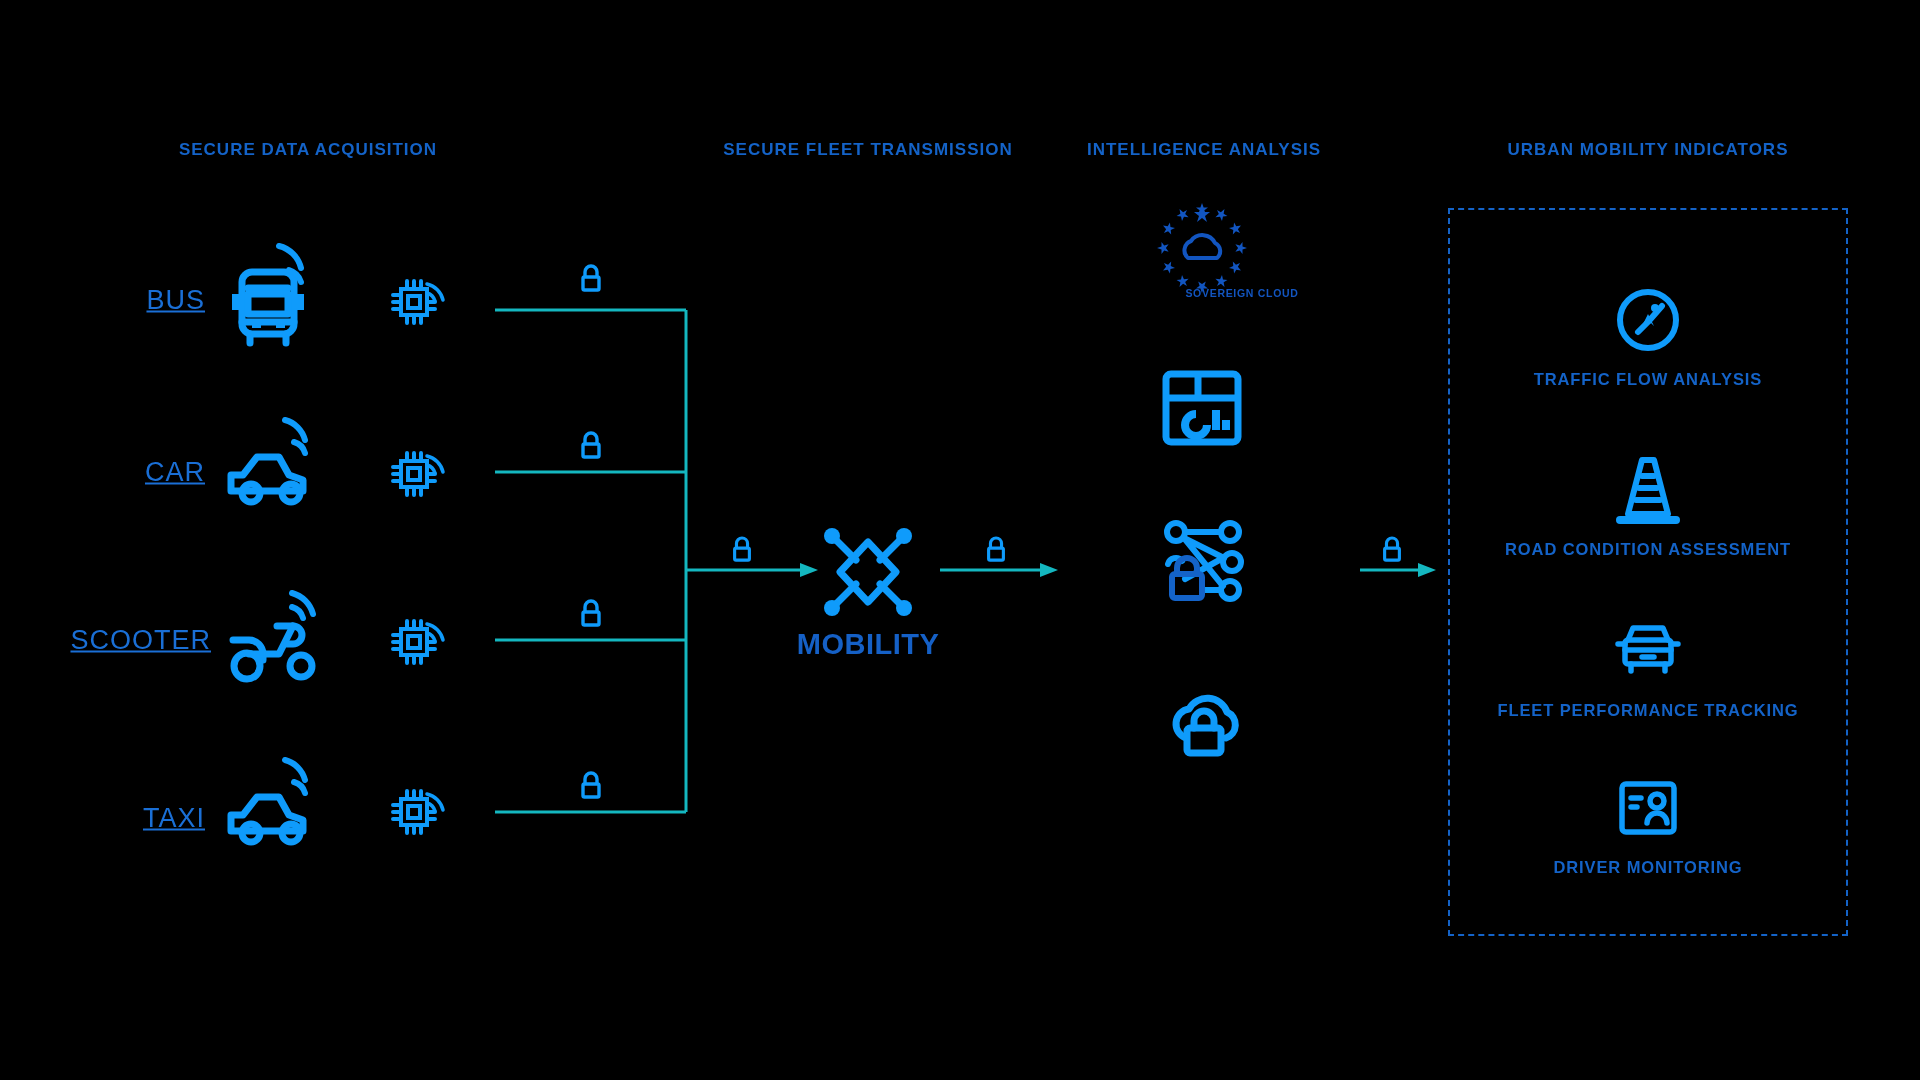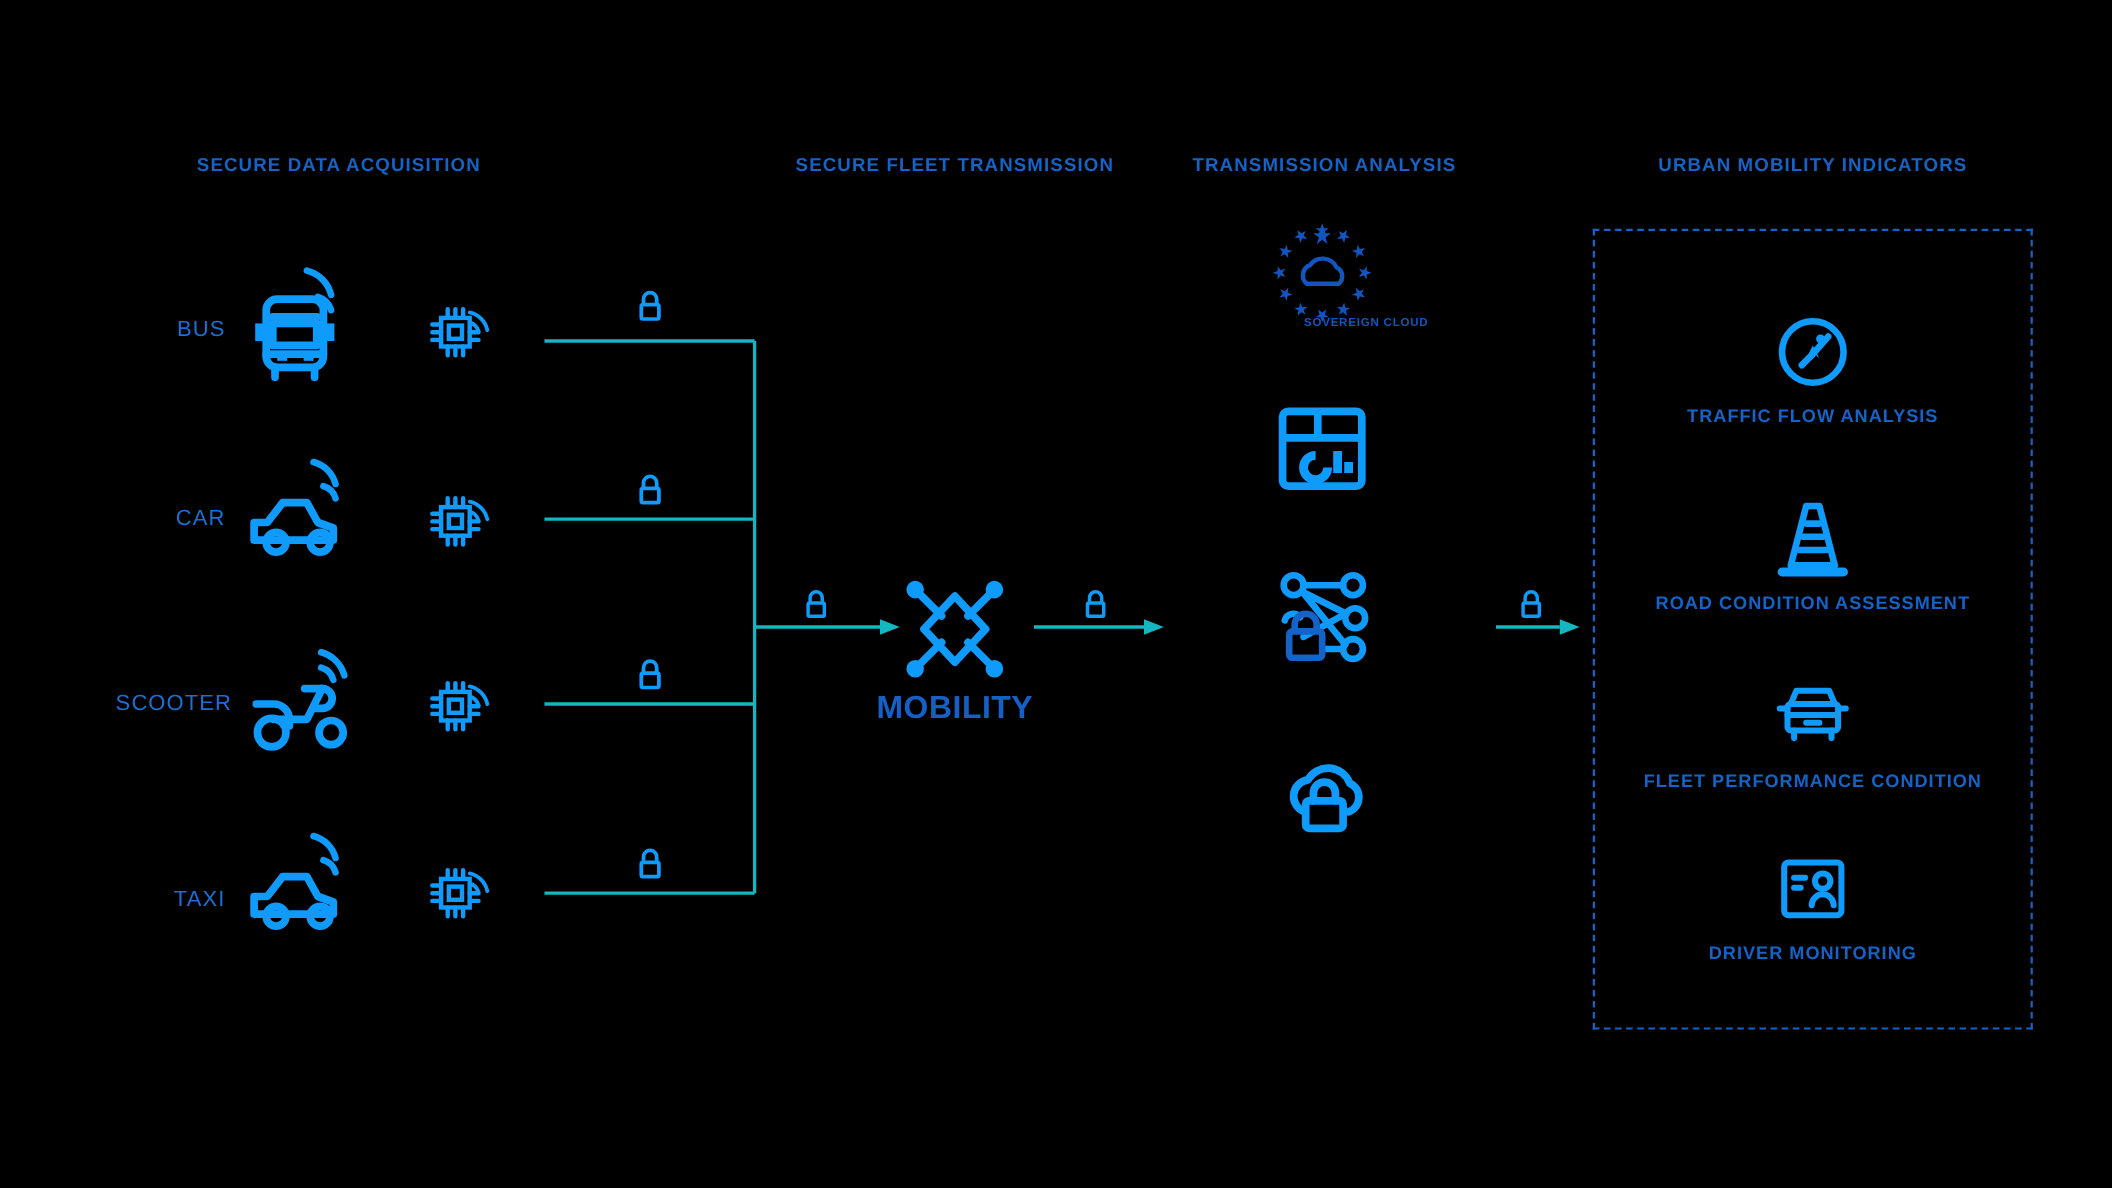--- a/index.html
+++ b/index.html
@@ -13,22 +13,22 @@
   
   .col-header{
     position:absolute;
     font-size:17px;font-weight:bold;letter-spacing:1.0px;
     color:#1463c8;white-space:nowrap;text-align:right;
     transform:translateX(-50%);
   }
 
   
   .veh-label{
-    position:absolute;font-size:20px;font-weight:400;letter-spacing:1px;
-    color:#1a6fd6;white-space:nowrap;transform:translate(-100%,-50%);
+    position:absolute;font-size:27px;font-weight:400;letter-spacing:1px;
+    color:#1a6fd6;white-space:nowrap;transform:translate(-100%,-50%);text-decoration:underline;
   }
   .icon-abs{position:absolute;transform:translate(-50%,-50%);line-height:0;}
 
   
   .lock{position:absolute;transform:translate(-50%,-50%);line-height:0;}
 
   
   .gw-label{
     position:absolute;font-size:29px;font-weight:bold;letter-spacing:.5px;
     color:#1560c6;white-space:nowrap;transform:translateX(-50%);
@@ -53,21 +53,21 @@
 
   svg{display:block;overflow:visible;}
 </style>
 </head>
 <body>
 
 <div class="stage">
 
   <div class="col-header" style="left:308px;top:140px">SECURE DATA ACQUISITION</div>
   <div class="col-header" style="left:868px;top:140px">SECURE FLEET TRANSMISSION</div>
-  <div class="col-header" style="left:1204px;top:140px">TRANSMISSION ANALYSIS</div>
+  <div class="col-header" style="left:1204px;top:140px">INTELLIGENCE ANALYSIS</div>
   <div class="col-header" style="left:1648px;top:140px">URBAN MOBILITY INDICATORS</div>
 
   <svg class="stage" width="1920" height="1080" viewBox="0 0 1920 1080" style="position:absolute;left:0;top:0;">
     <g stroke="#14b7c0" stroke-width="3" fill="none">
 
       <line x1="495" y1="310" x2="686" y2="310"></line>
       <line x1="495" y1="472" x2="686" y2="472"></line>
       <line x1="495" y1="640" x2="686" y2="640"></line>
       <line x1="495" y1="812" x2="686" y2="812"></line>
 
@@ -384,21 +384,21 @@
       <g fill="none" stroke="#0f9bfb" stroke-width="5.5" stroke-linecap="round" stroke-linejoin="round">
         <path d="M18 20 l5 -12 h30 l5 12"></path>
         <rect x="15" y="20" width="46" height="24" rx="3"></rect>
         <path d="M15 30 h46"></path>
         <path d="M32 37 h12"></path>
         <path d="M8 24 h7 M61 24 h7"></path>
         <path d="M21 44 v7 M55 44 v7"></path>
       </g>
     </svg>
   </div>
-  <div class="ind-label" style="left:1648px;top:701px">FLEET PERFORMANCE CONDITION</div>
+  <div class="ind-label" style="left:1648px;top:701px">FLEET PERFORMANCE TRACKING</div>
 
   <div class="icon-abs" style="left:1648px;top:808px">
     <svg width="64" height="60" viewBox="0 0 64 60">
       <g fill="none" stroke="#0f9bfb" stroke-width="5.5" stroke-linecap="round" stroke-linejoin="round">
         <rect x="6" y="6" width="52" height="48" rx="4"></rect>
         <circle cx="41" cy="23" r="7"></circle>
         <path d="M31 45 a10 10 0 0 1 20 0"></path>
         <path d="M15 20 h10 M15 29 h6"></path>
       </g>
     </svg>

